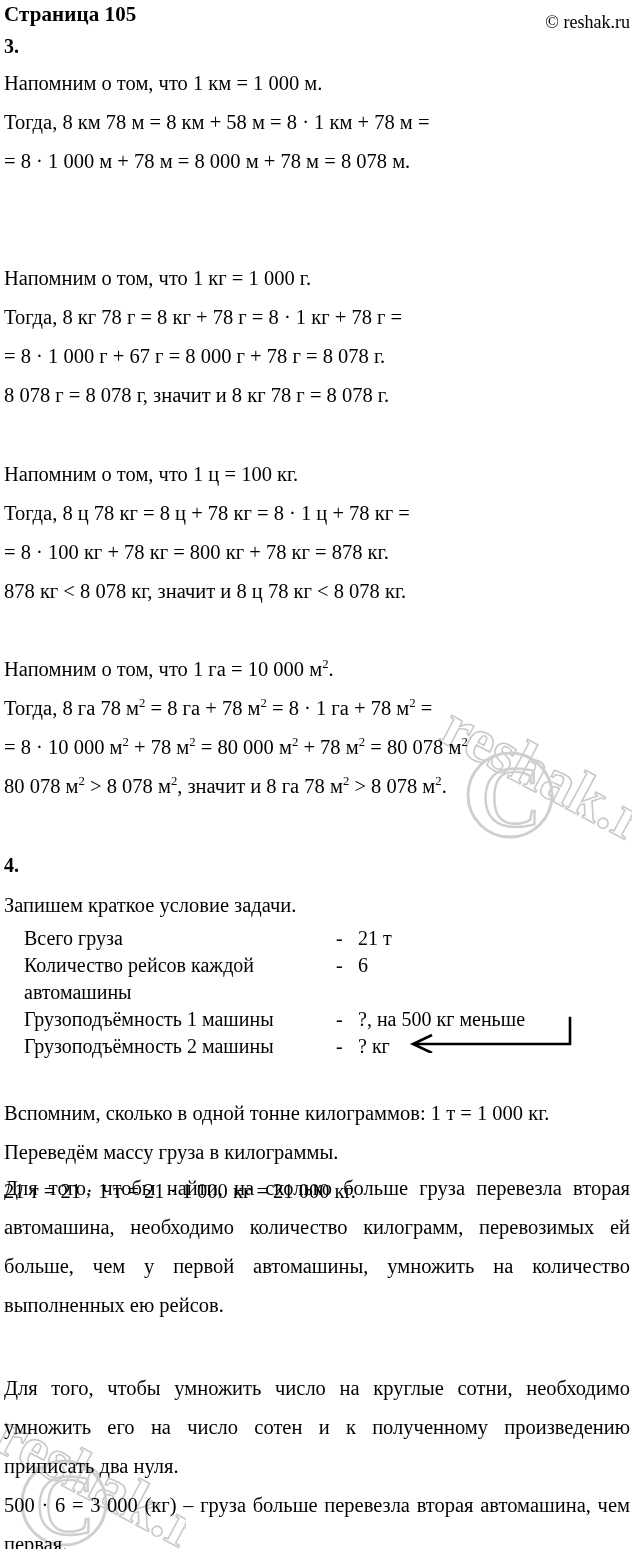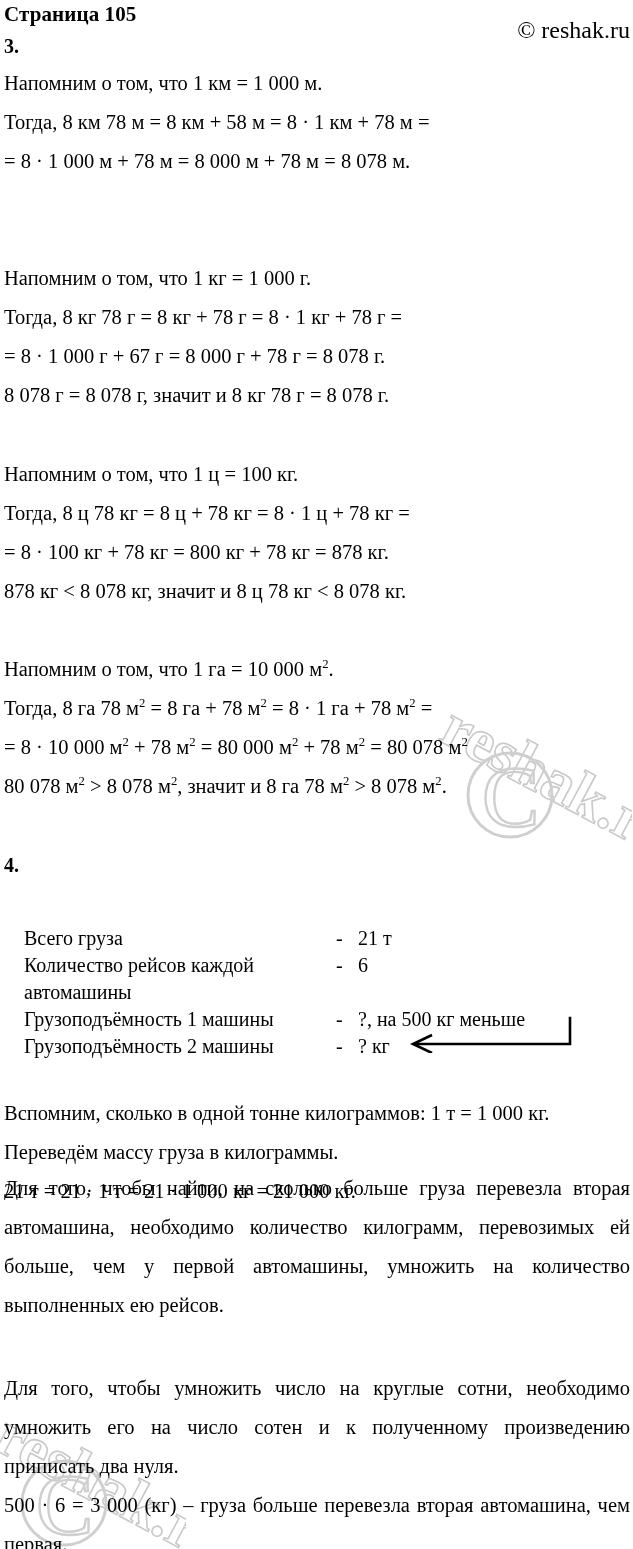--- a/index.html
+++ b/index.html
@@ -33,22 +33,22 @@
     position: absolute;
     left: 4px; top: 0px;
     font-size: 21px;
     font-weight: bold;
     letter-spacing: 0.1px;
     line-height: 28px;
     white-space: nowrap;
   }
   .copyright {
     position: absolute;
-    right: 3px; top: 16px;
-    font-size: 24px;
+    right: 3px; top: 8px;
+    font-size: 18px;
     line-height: 28px;
     white-space: nowrap;
   }
 
   
   .task-num {
     position: absolute;
     left: 4px;
     font-size: 20px;
     font-weight: bold;
@@ -198,20 +198,21 @@
   <div class="line" style="top:539px">= 8 · 100 кг + 78 кг = 800 кг + 78 кг = 878 кг.</div>
   <div class="line" style="top:578px">878 кг &lt; 8 078 кг, значит и  8 ц 78 кг &lt; 8 078 кг.</div>
 
   <div class="line" style="top:656px">Напомним о том, что  1 га = 10 000 м<sup>2</sup>.</div>
   <div class="line" style="top:695px">Тогда,  8 га 78 м<sup>2</sup> = 8 га + 78 м<sup>2</sup> = 8 · 1 га + 78 м<sup>2</sup> =</div>
   <div class="line" style="top:734px">= 8 · 10 000 м<sup>2</sup> + 78 м<sup>2</sup> = 80 000 м<sup>2</sup> + 78 м<sup>2</sup> = 80 078 м<sup>2</sup></div>
   <div class="line" style="top:773px">80 078 м<sup>2</sup> &gt; 8 078 м<sup>2</sup>, значит и  8 га 78 м<sup>2</sup> &gt; 8 078 м<sup>2</sup>.</div>
 
   <div class="task-num" id="task-4-num">4.</div>
 
+  <div class="line" style="top:892px">Запишем краткое условие задачи.</div>
 
   <div class="cond-table">
     <div class="cond-row">
       <span class="cond-label">Всего груза</span>
       <span class="cond-dash">-</span>
       <span class="cond-value">21 т</span>
     </div>
     <div class="cond-row">
       <span class="cond-label">Количество рейсов каждой</span>
       <span class="cond-dash">-</span>

